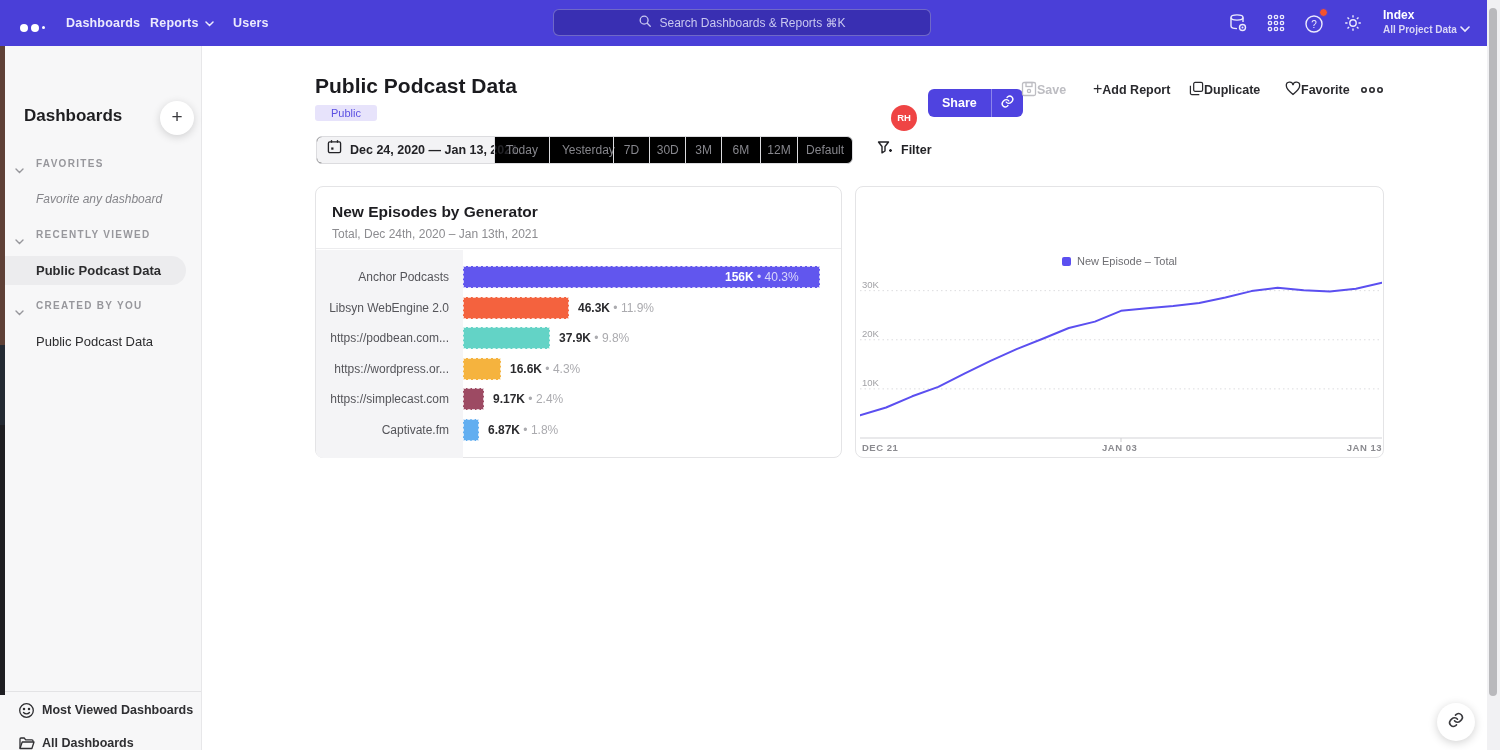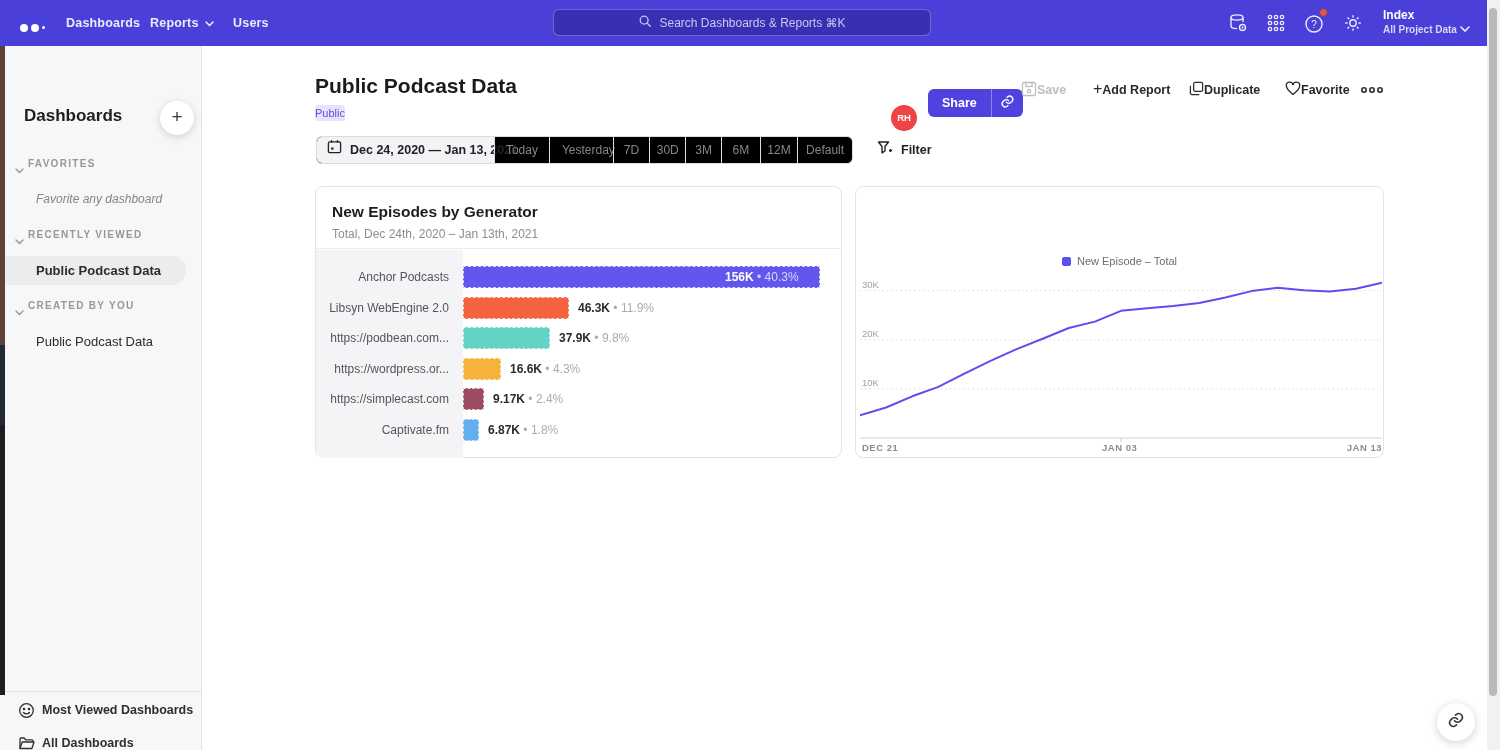--- a/index.html
+++ b/index.html
@@ -30,39 +30,39 @@
 
   
   .sidebar { position:absolute; left:0; top:46px; width:202px; height:704px;
              background:#f7f7f8; border-right:1px solid #e7e7e9; }
   .side-title { position:absolute; left:24px; top:60px; font-size:17px; font-weight:700; color:#1e1e21; }
   .add-btn { position:absolute; left:160px; top:55px; width:34px; height:34px; border-radius:50%;
              background:#fff; box-shadow:0 2px 8px rgba(0,0,0,.16); text-align:center; line-height:32px;
              font-size:19px; color:#3a3a3e; cursor:pointer; }
   .side-sec { position:absolute; left:0; width:202px; height:18px; cursor:pointer; }
   .side-sec .chev { position:absolute; left:15px; top:4px; }
-  .side-sec .lbl { position:absolute; left:28px; top:2px; font-size:10px; font-weight:700;
+  .side-sec .lbl { position:absolute; left:36px; top:2px; font-size:10px; font-weight:700;
                    color:#97979c; letter-spacing:1.3px;text-align:center; }
   .side-note { position:absolute; left:36px; font-size:12px; font-style:italic; color:#85858a; }
   .side-item { position:absolute; left:0; width:186px; height:29px; line-height:29px;
                padding-left:36px; font-size:13px; color:#2c2c2e; cursor:pointer;
                border-radius:0 15px 15px 0; }
   .side-item.sel { background:#ececee; font-weight:700; }
   .side-div { position:absolute; left:0; top:645px; width:201px; height:1px; background:#e3e3e5; }
   .foot-item { position:absolute; left:0; width:201px; height:26px; cursor:pointer; }
   .foot-item .ficon { position:absolute; left:18px; top:4px; width:17px; height:17px; }
   .foot-item .flbl { position:absolute; left:42px; top:5px; font-size:12.5px; font-weight:700; color:#2f2f32; }
 
   
   .edge { position:absolute; left:0; width:5px; }
 
   
   .page-title { position:absolute; left:315px; top:74px; font-size:21px; font-weight:700; color:#1b1b1f; }
   .pub-badge { position:absolute; left:315px; top:105px; background:#e7e3fb; color:#5b50e2;
-               font-size:11px; padding:2px 0; border-radius:3px; }
+               font-size:11px; padding:2px 16px; border-radius:3px; }
   .avatar { position:absolute; left:891px; top:90px; width:26px; height:26px; border-radius:50%;
             background:#ef4444; color:#fff; font-size:9.5px; font-weight:700; text-align:center;
             line-height:26px; cursor:pointer;margin-top:15px; }
   .share-grp { position:absolute; left:928px; top:89px; height:28px; display:flex; cursor:pointer; }
   .share-main { background:#4f43e0; color:#fff; font-size:12.5px; font-weight:700;
                 padding:0 14px; line-height:28px; border-radius:6px 0 0 6px; }
   .share-link { background:#4f43e0; width:32px; border-radius:0 6px 6px 0;
                 border-left:1px solid rgba(255,255,255,.35); display:flex; align-items:center; justify-content:center; }
   .act { position:absolute; top:76px; height:28px; display:flex; align-items:center; 
          font-size:12.5px; font-weight:600; color:#2a2a2e; cursor:pointer; }

